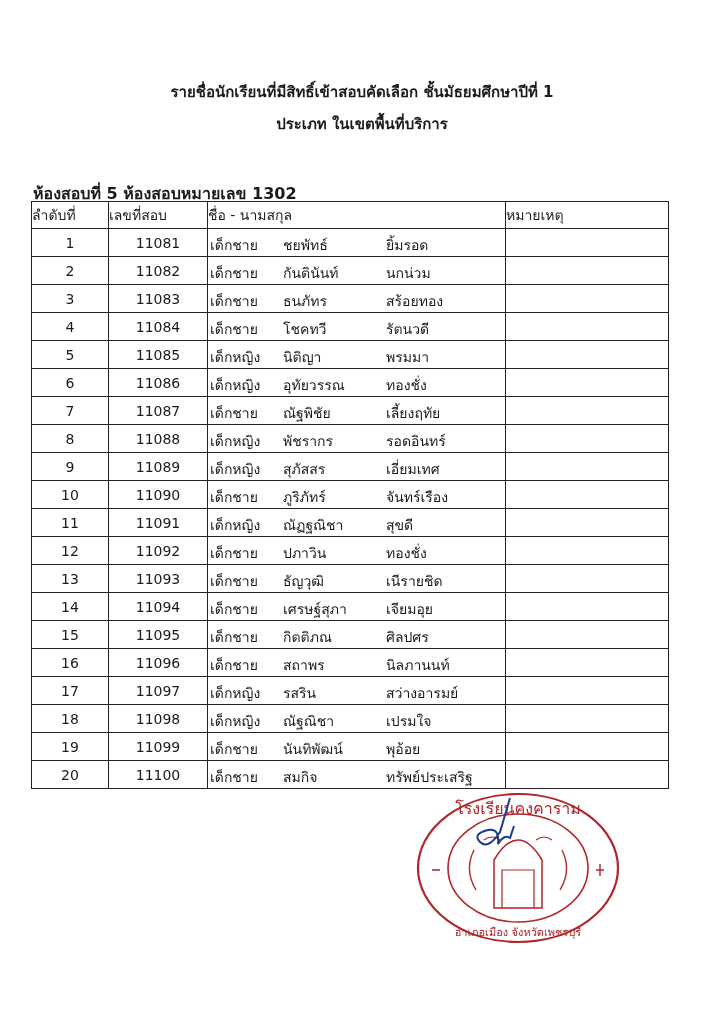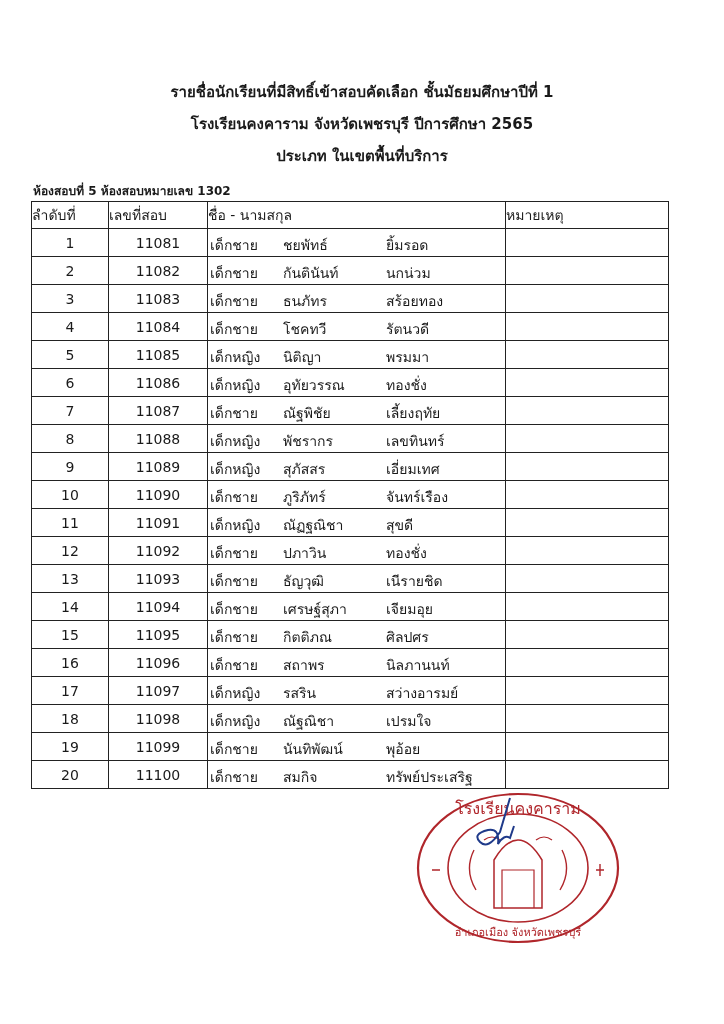--- a/index.html
+++ b/index.html
@@ -2,40 +2,39 @@
 <html><head>
   <meta charset="utf-8">
   <style>
     html, body { margin: 0; padding: 0; }
     body {
       width: 724px; height: 1024px; background: #ffffff; position: relative; overflow: hidden;
       font-family: "DejaVu Sans", sans-serif; color: #1a1a1a;
     }
     .title-block { position: absolute; top: 72px; left: 0; width: 724px; text-align: center; }
     .title-line { font-size: 15px; font-weight: bold; line-height: 24px; height: 24px; margin-top: 8px; }
-    .room-label { position: absolute; left: 33px; top: 181px; font-size: 12px; font-weight: bold; }
+    .room-label { position: absolute; left: 33px; top: 181px; font-size: 16px; font-weight: bold; }
     table {
       position: absolute; left: 31px; top: 201px; width: 637px;
       border-collapse: collapse; table-layout: fixed;
     }
     th, td { border: 1.5px solid #222; height: 27px; padding: 0; font-size: 14px; white-space: nowrap; overflow: hidden; }
     th { font-weight: normal; text-align: left; height: 26px; }
     td.c { text-align: center; }
     col.c1 { width: 77px; } col.c2 { width: 99px; } col.c3 { width: 298px; } col.c4 { width: 163px; }
     .name-cell { position: relative; }
     .name-cell span { position: absolute; top: 5px; text-align: right; }
     .prefix { left: 2px; } .first { left: 75px; } .last { left: 178px; }
     .stamp { position: absolute; left: 414px; top: 790px; width: 208px; height: 160px; }
   </style>
 </head>
 <body>
 
 <div class="title-block">
   <div class="title-line">รายชื่อนักเรียนที่มีสิทธิ์เข้าสอบคัดเลือก ชั้นมัธยมศึกษาปีที่ 1</div>
-  <div class="title-line">โรงเรียนคงคาราม จังหวัดเพชรบุรี ปีการศึกษา 2565</div>
   <div class="title-line">ประเภท ในเขตพื้นที่บริการ</div>
 </div>
 
 <div class="room-label">ห้องสอบที่ 5 ห้องสอบหมายเลข 1302</div>
 
 <table>
   <colgroup>
       <col class="c1">
       <col class="c2">
       <col class="c3">
@@ -119,21 +118,21 @@
           <span class="last">เลี้ยงฤทัย</span>
         </td>
         <td></td>
       </tr>
       <tr>
         <td class="c">8</td>
         <td class="c">11088</td>
         <td class="name-cell">
           <span class="prefix">เด็กหญิง</span>
           <span class="first">พัชรากร</span>
-          <span class="last">เลขทินทร์</span>
+          <span class="last">รอดอินทร์</span>
         </td>
         <td></td>
       </tr>
       <tr>
         <td class="c">9</td>
         <td class="c">11089</td>
         <td class="name-cell">
           <span class="prefix">เด็กหญิง</span>
           <span class="first">สุภัสสร</span>
           <span class="last">เอี่ยมเทศ</span>

